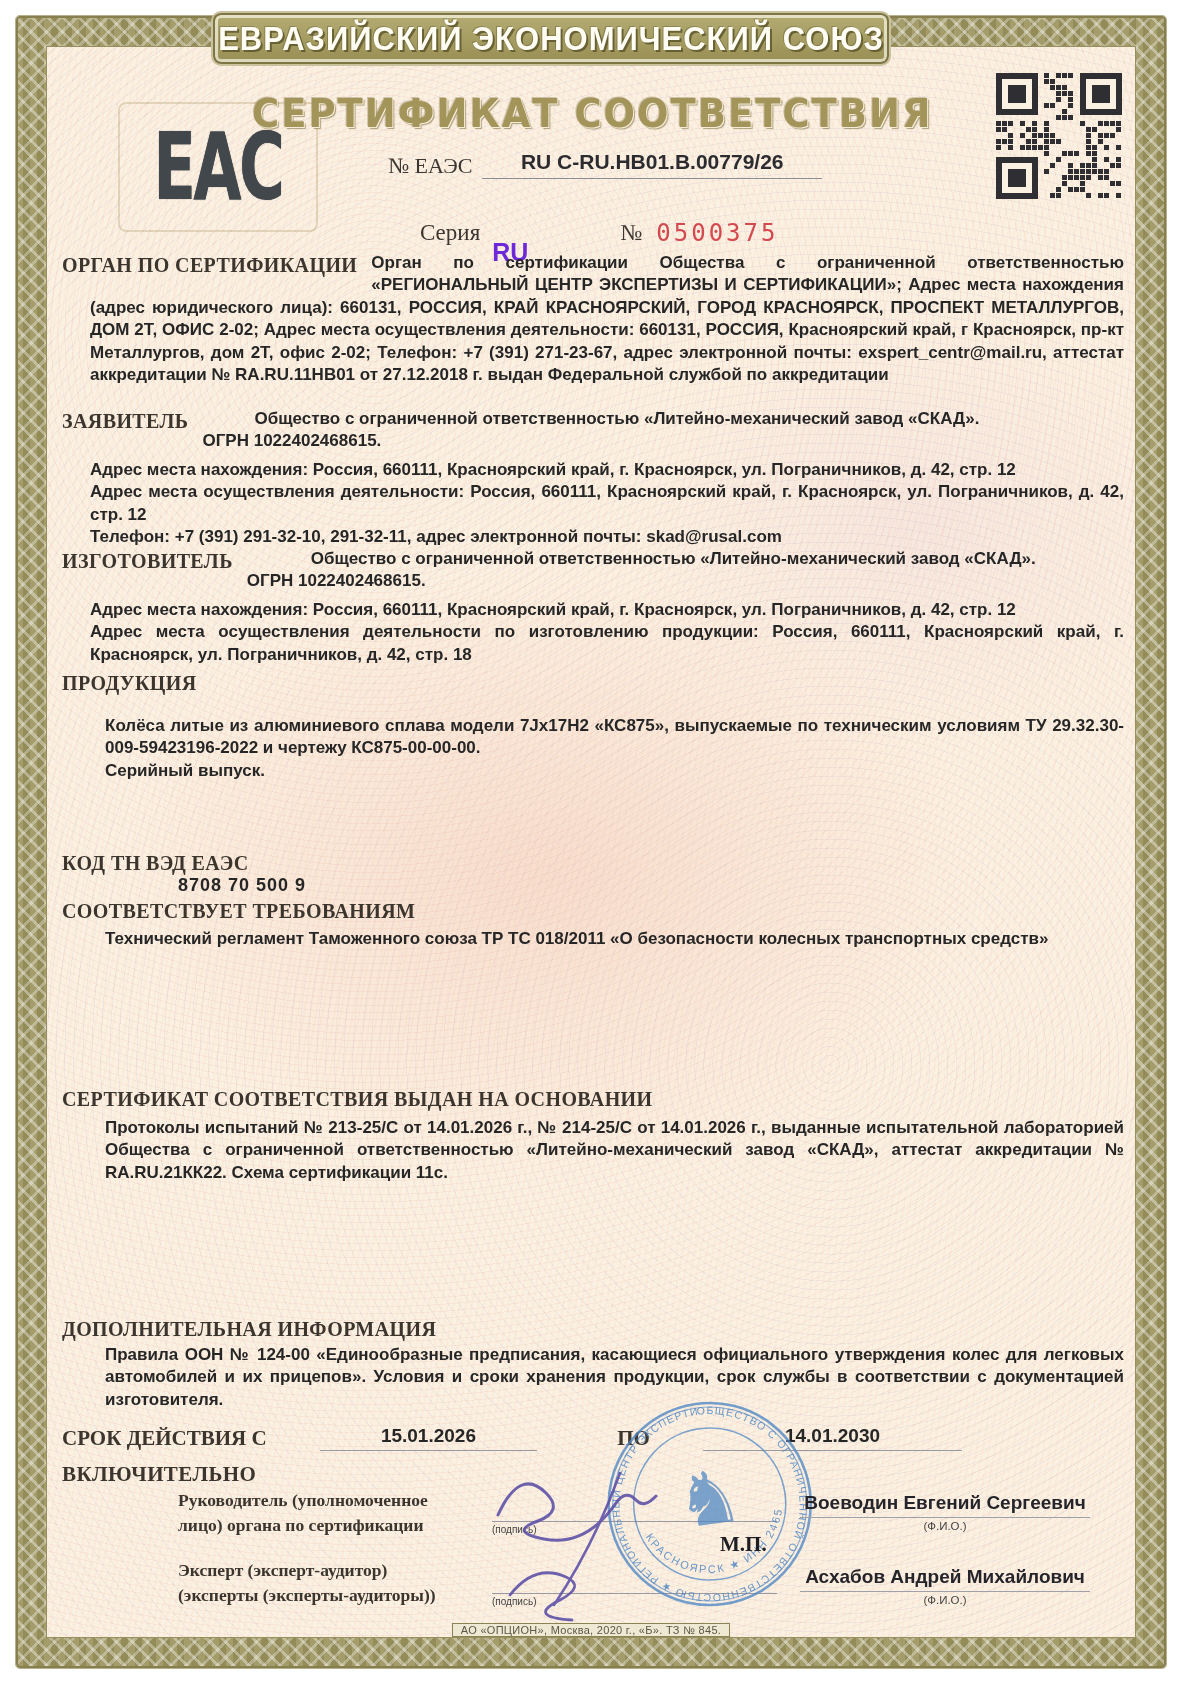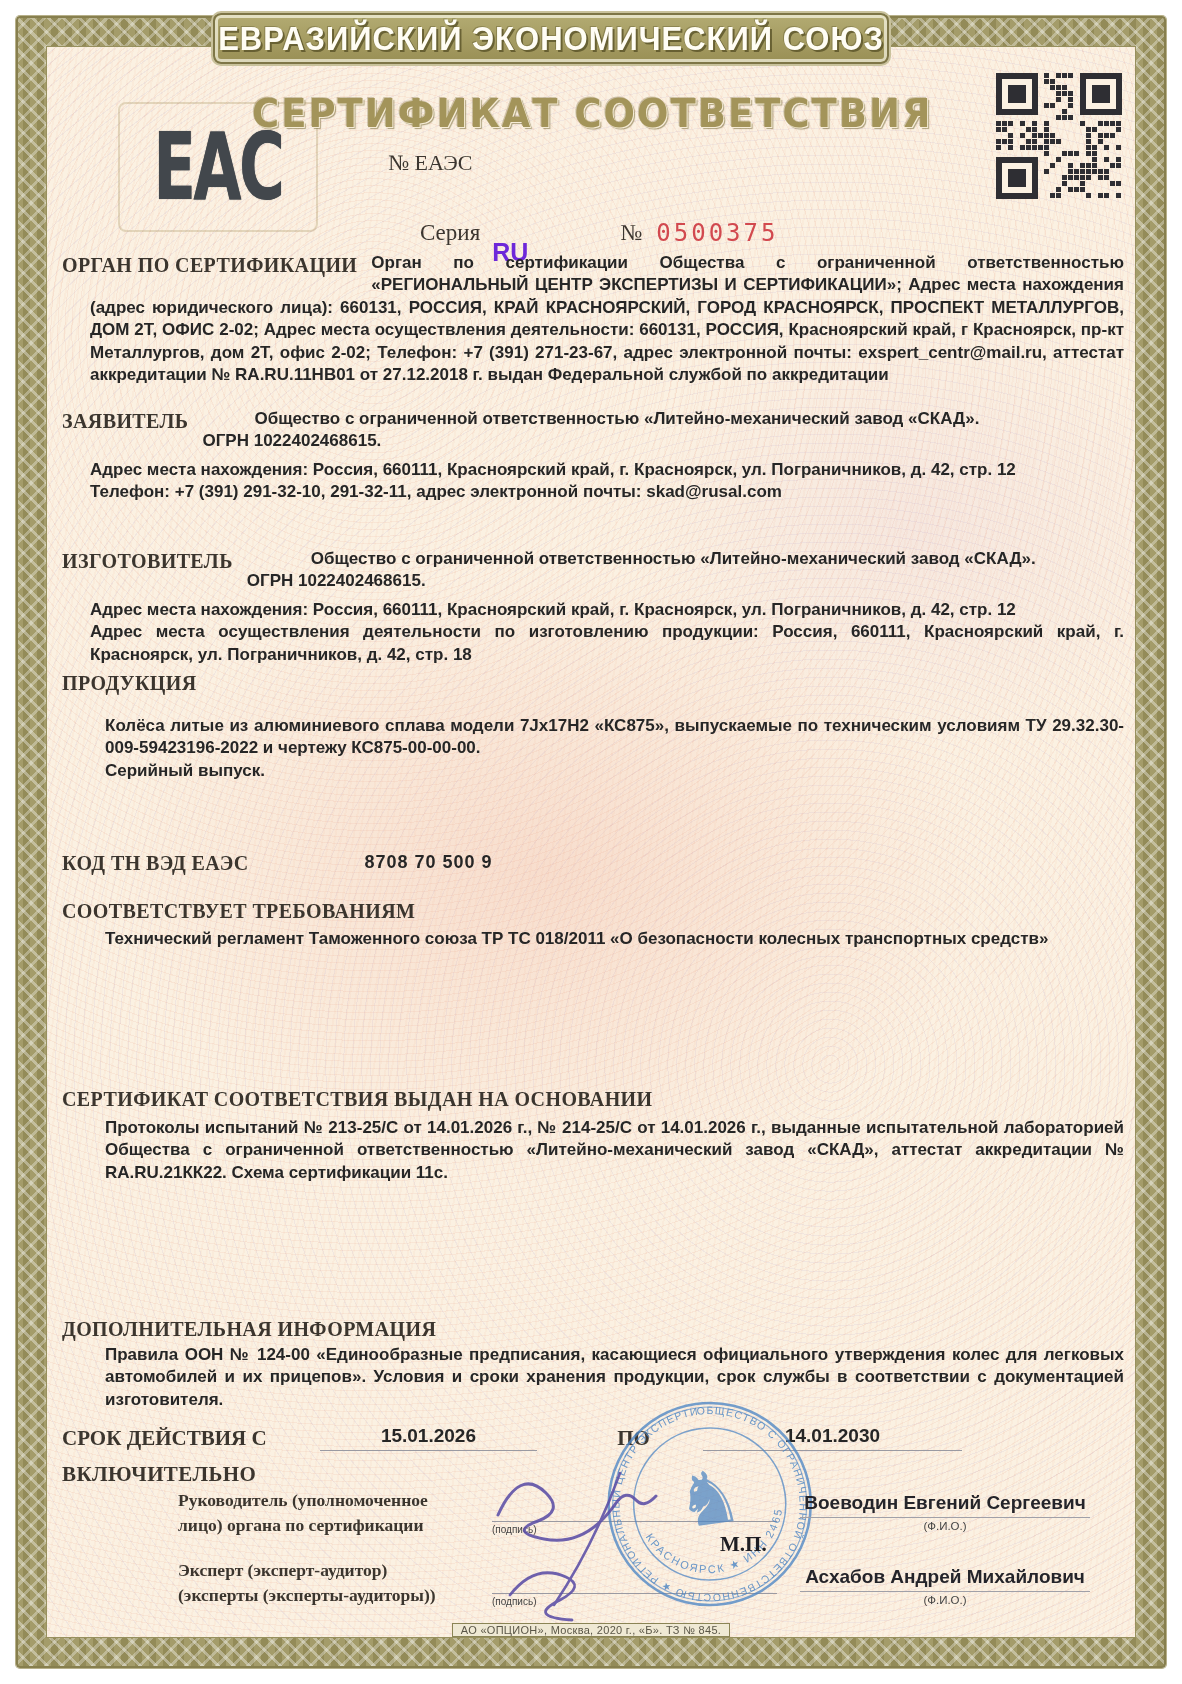--- a/index.html
+++ b/index.html
@@ -87,21 +87,21 @@
     font-size:20px; letter-spacing:.4px; white-space:nowrap;
   }
   .h-float{float:left; margin:0 14px 0 -28px;}
   .body-t{
     font-size:17px; font-weight:600; color:#262626; line-height:1.32;
     text-align:justify; margin:0 0 0 28px;
   }
   .body-t.ind{margin-left:43px;}
   .gap6{height:6px;}
 
-  .tnved{left:62px; top:852px; display:flex; z-index:2;}
+  .tnved{left:62px; top:852px; display:flex; z-index:2;flex-direction:column;}
   .tnved .code{font-size:18px; font-weight:bold; color:#262626; margin-left:116px; letter-spacing:1px;}
 
   
   .valid{left:62px; top:1425px; width:900px; display:flex; align-items:flex-end; z-index:2;gap:35px;}
   .valid .vl{font-family:"Liberation Serif", serif; font-weight:bold; font-size:21px; color:#3b352e; white-space:nowrap;}
   .valid .date{
     border-bottom:1.5px solid #9a9aa2; text-align:center; font-weight:bold;
     font-size:19px; color:#262626; padding:0 10px 3px 10px;
   }
   .valid .d1{width:215px; margin-left:18px;}
@@ -142,20 +142,21 @@
   </div>
 
   <div class="eac abs">
     <span>ЕАС</span>
   </div>
 
   <div class="doc-title abs">СЕРТИФИКАТ СООТВЕТСТВИЯ</div>
 
   <div class="numline abs">
     <span class="lbl">№ ЕАЭС</span>
+    <span class="val">RU C-RU.HB01.B.00779/26</span>
   </div>
 
   <div class="seriesline abs">
     <span class="s-lbl">Серия</span>
     <span class="s-val">RU</span>
     <span class="n-lbl">№</span>
     <span class="n-val">0500375</span>
   </div>
 
   <div class="qr abs">
@@ -294,20 +295,21 @@
 
   <div class="sec abs" style="top:252px">
     <p class="body-t"><span class="h h-float">ОРГАН ПО СЕРТИФИКАЦИИ</span><span>Орган по сертификации Общества с ограниченной ответственностью «РЕГИОНАЛЬНЫЙ ЦЕНТР ЭКСПЕРТИЗЫ И СЕРТИФИКАЦИИ»; Адрес места нахождения (адрес юридического лица): 660131, РОССИЯ, КРАЙ КРАСНОЯРСКИЙ, ГОРОД КРАСНОЯРСК, ПРОСПЕКТ МЕТАЛЛУРГОВ, ДОМ 2Т, ОФИС 2-02; Адрес места осуществления деятельности: 660131, РОССИЯ, Красноярский край, г Красноярск, пр-кт Металлургов, дом 2Т, офис 2-02; Телефон: +7 (391) 271-23-67, адрес электронной почты: exspert_centr@mail.ru, аттестат аккредитации № RA.RU.11НВ01 от 27.12.2018 г. выдан Федеральной службой по аккредитации</span></p>
   </div>
 
   <div class="sec abs" style="top:408px">
     <p class="body-t"><span class="h h-float">ЗАЯВИТЕЛЬ</span><span style="display:inline-block;width:52px"></span><span>Общество с ограниченной ответственностью «Литейно-механический завод «СКАД».</span></p>
     <p class="body-t">ОГРН 1022402468615.</p>
     <div class="gap6"></div>
     <p class="body-t">Адрес места нахождения: Россия, 660111, Красноярский край, г. Красноярск, ул. Пограничников, д. 42, стр. 12</p>
+    <p class="body-t">Адрес места осуществления деятельности: Россия, 660111, Красноярский край, г. Красноярск, ул. Пограничников, д. 42, стр. 12</p>
     <p class="body-t">Телефон: +7 (391) 291-32-10, 291-32-11, адрес электронной почты: skad@rusal.com</p>
   </div>
 
   <div class="sec abs" style="top:548px">
     <p class="body-t"><span class="h h-float">ИЗГОТОВИТЕЛЬ</span><span style="display:inline-block;width:64px"></span><span>Общество с ограниченной ответственностью «Литейно-механический завод «СКАД».</span></p>
     <p class="body-t">ОГРН 1022402468615.</p>
     <div class="gap6"></div>
     <p class="body-t">Адрес места нахождения: Россия, 660111, Красноярский край, г. Красноярск, ул. Пограничников, д. 42, стр. 12</p>
     <p class="body-t">Адрес места осуществления деятельности по изготовлению продукции: Россия, 660111, Красноярский край, г. Красноярск, ул. Пограничников, д. 42, стр. 18</p>
   </div>

